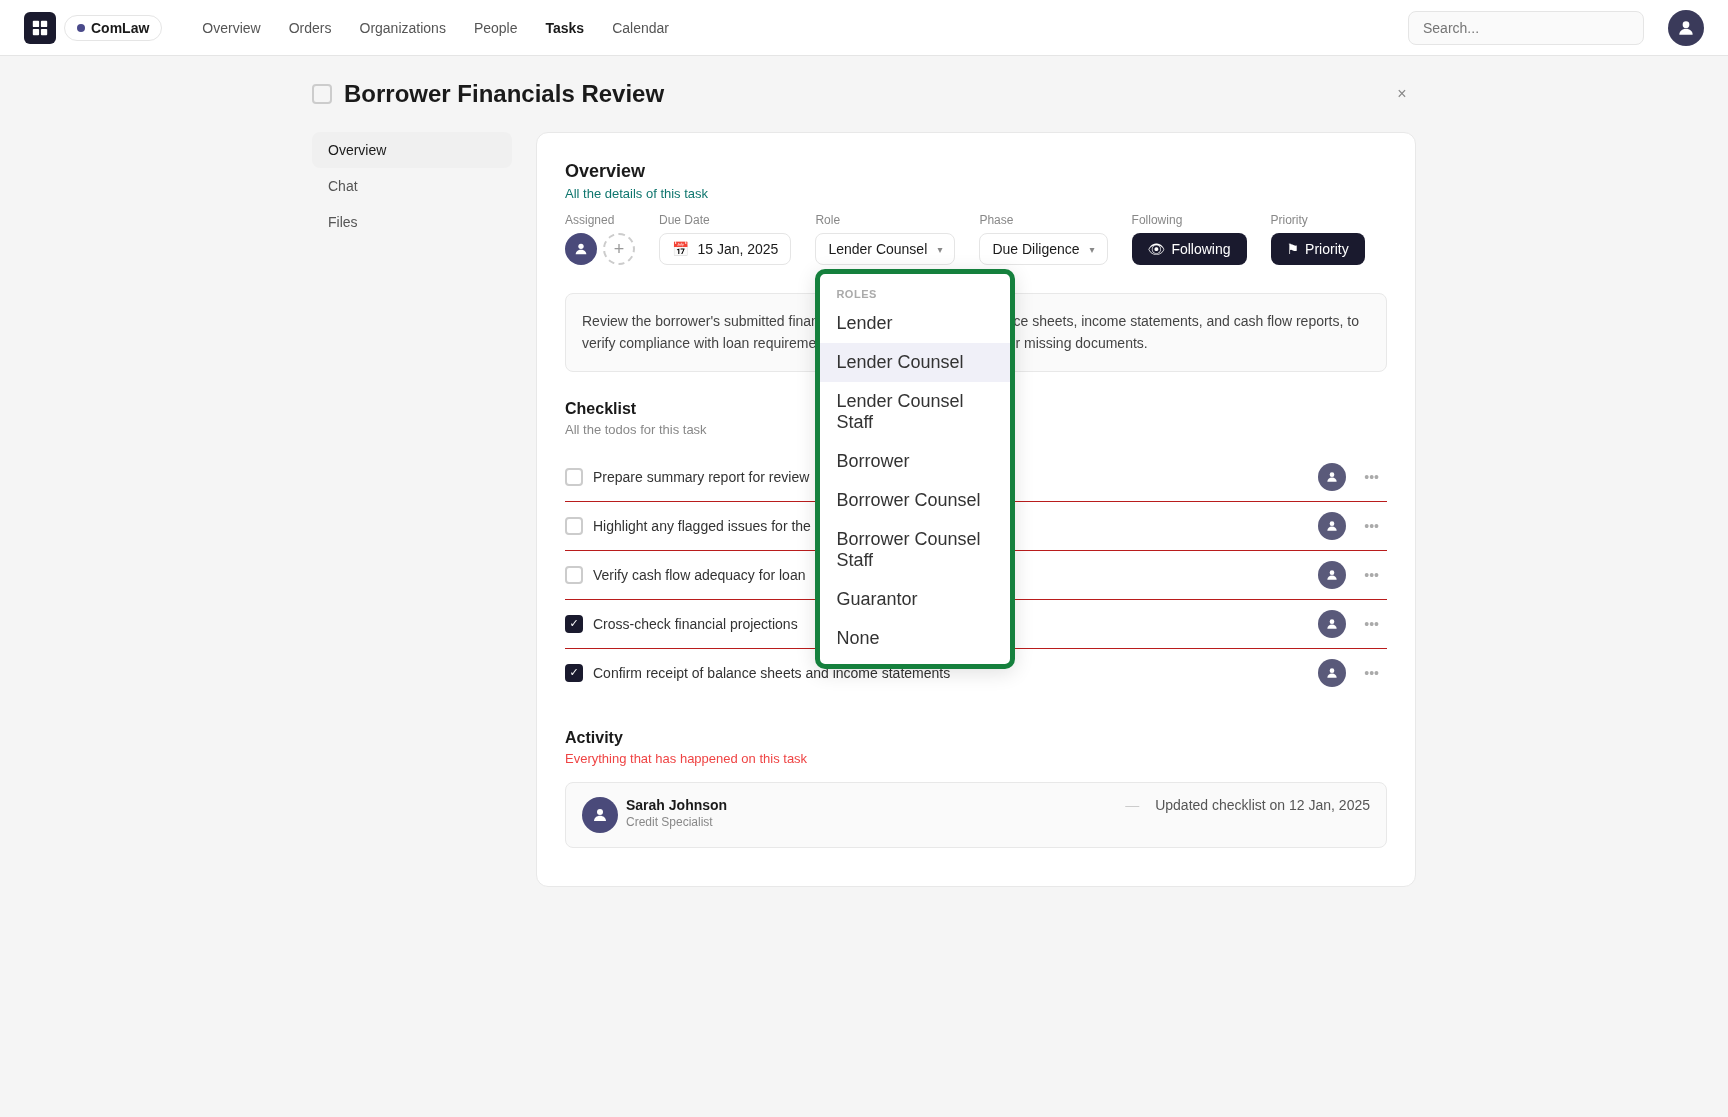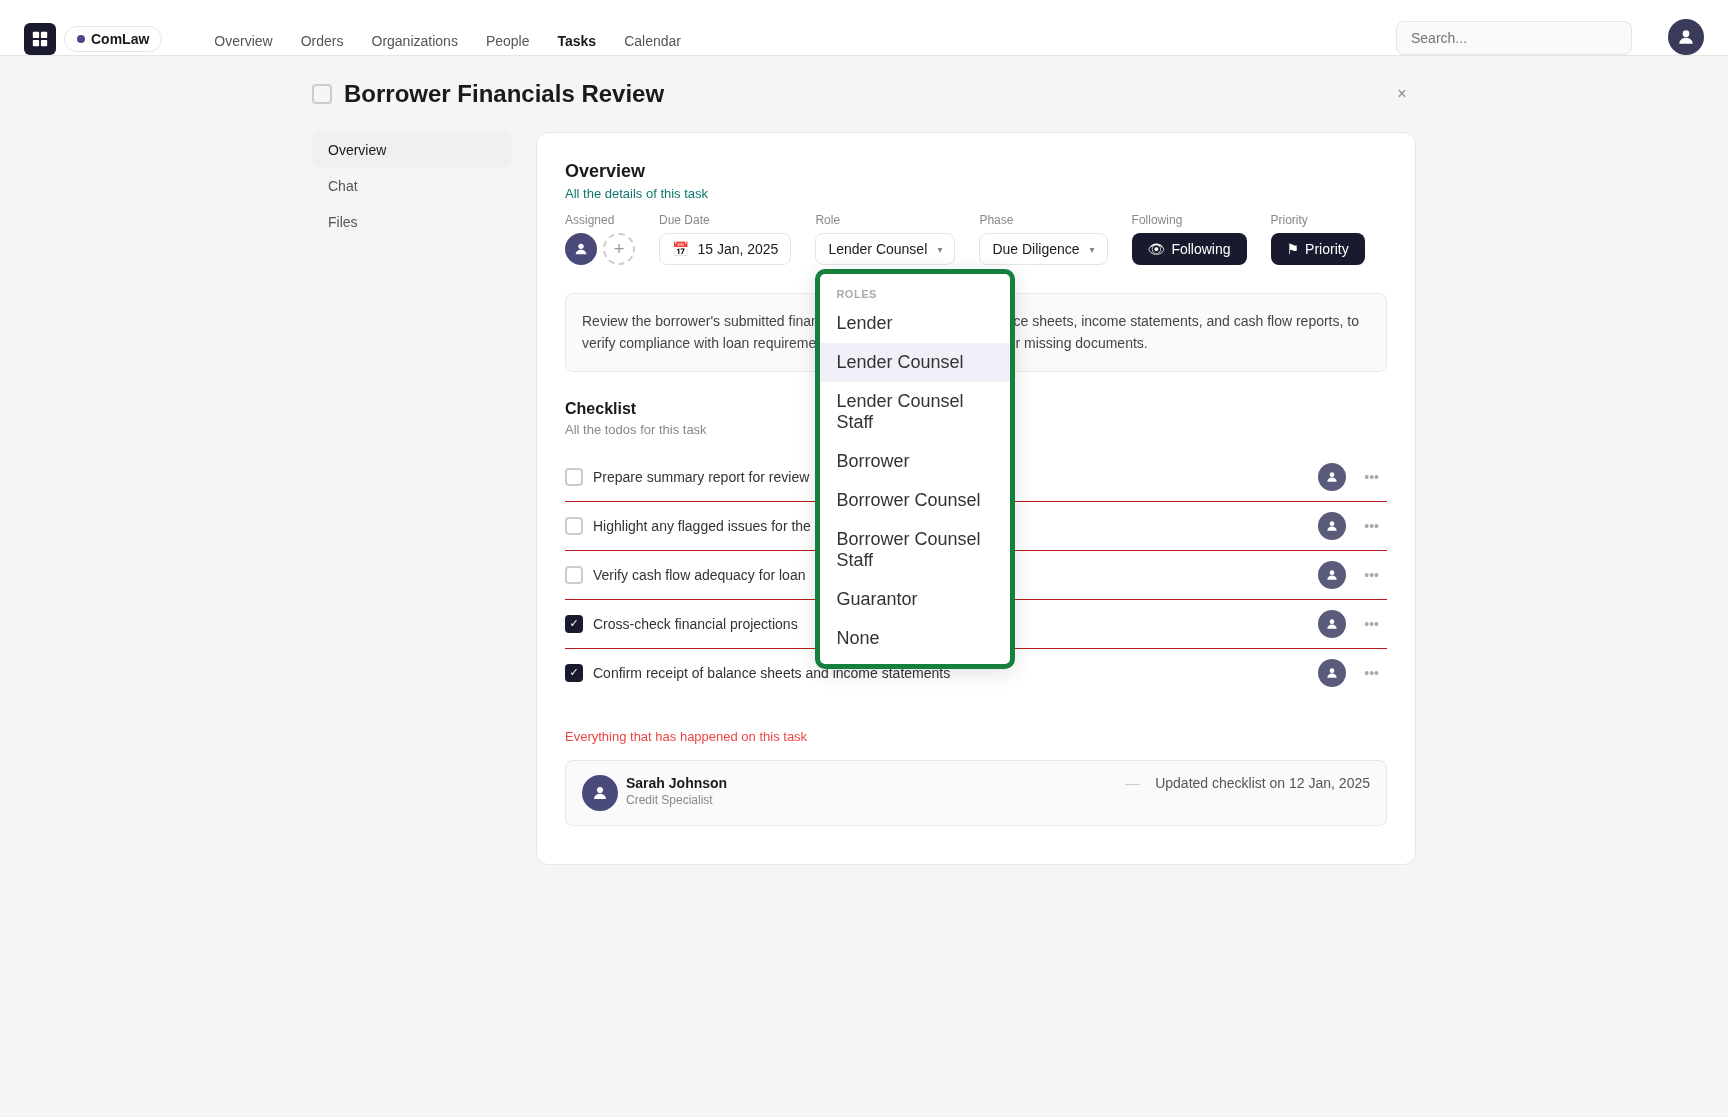--- a/index.html
+++ b/index.html
@@ -1,19 +1,19 @@
 <!DOCTYPE html>
 <html><head>
   <meta charset="utf-8">
   <style>
     * { box-sizing: border-box; margin: 0; padding: 0; }
     body { font-family: -apple-system, BlinkMacSystemFont, 'Segoe UI', sans-serif; background: #f5f5f5; color: #1a1a1a; font-size: 14px; }
 
     
-    .topnav { display: flex; align-items: flex-end; background: #fff; border-bottom: 1px solid #e5e5e5; padding: 0 24px; height: 56px; gap: 24px; }
+    .topnav { display: flex; align-items: center; background: #fff; border-bottom: 1px solid #e5e5e5; padding: 0 24px; height: 56px; gap: 12px; }
     .logo-area { display: flex; align-items: center; gap: 8px; margin-right: 16px; }
     .logo-icon { width: 32px; height: 32px; background: #1a1a2e; border-radius: 6px; display: flex; align-items: center; justify-content: center; }
     .logo-icon svg { width: 18px; height: 18px; fill: white; }
     .brand-pill { display: flex; align-items: center; gap: 6px; border: 1px solid #e5e5e5; border-radius: 20px; padding: 4px 12px; cursor: pointer; }
     .brand-dot { width: 8px; height: 8px; background: #4a4a8a; border-radius: 50%; }
     .brand-name { font-weight: 600; font-size: 14px; }
     .nav-links { display: flex; align-items: center; gap: 4px; flex: 1; }
     .nav-link { padding: 6px 12px; border-radius: 6px; cursor: pointer; color: #555; font-size: 14px; text-decoration: none; }
     .nav-link.active { color: #1a1a1a; font-weight: 600; }
     .search-bar { margin-left: auto; width: 236px; }
@@ -275,20 +275,21 @@
             <svg width="14" height="14" viewBox="0 0 24 24" fill="white">
                 <circle cx="12" cy="8" r="4"></circle>
                 <path d="M4 20c0-4 3.6-7 8-7s8 3 8 7"></path>
               </svg>
           </div>
           <span class="item-menu">•••</span>
         </div>
       </div>
 
       <div class="activity-section">
+        <div class="activity-title">Activity</div>
         <div class="activity-subtitle">Everything that has happened on this task</div>
 
         <div class="activity-item">
           <div class="activity-avatar">
             <svg width="18" height="18" viewBox="0 0 24 24" fill="white">
                 <circle cx="12" cy="8" r="4"></circle>
                 <path d="M4 20c0-4 3.6-7 8-7s8 3 8 7"></path>
               </svg>
           </div>
           <div class="activity-info">

